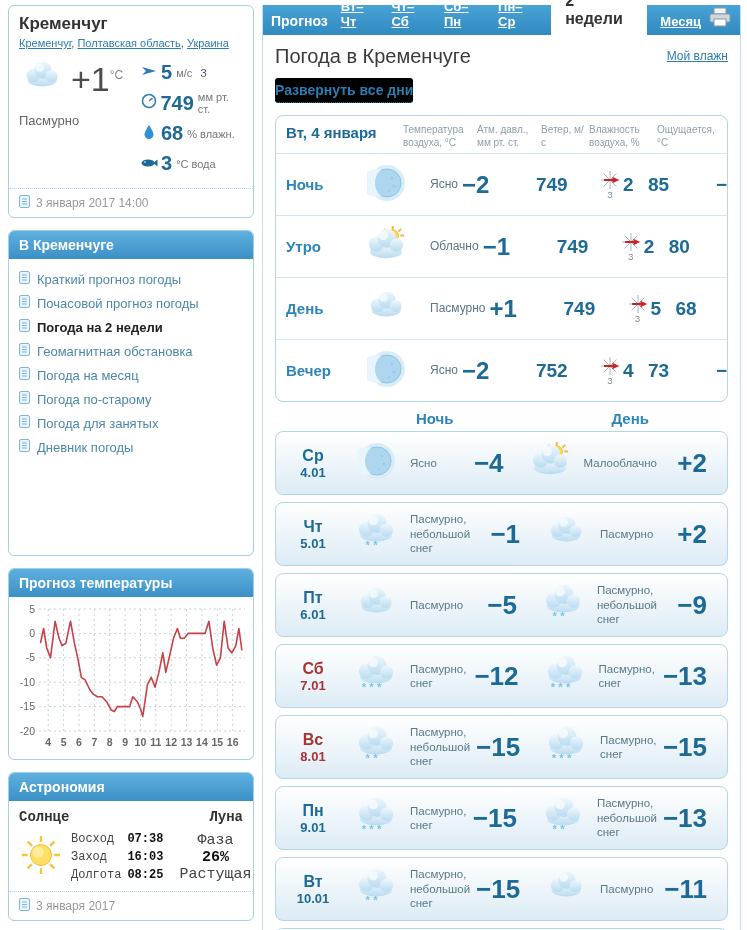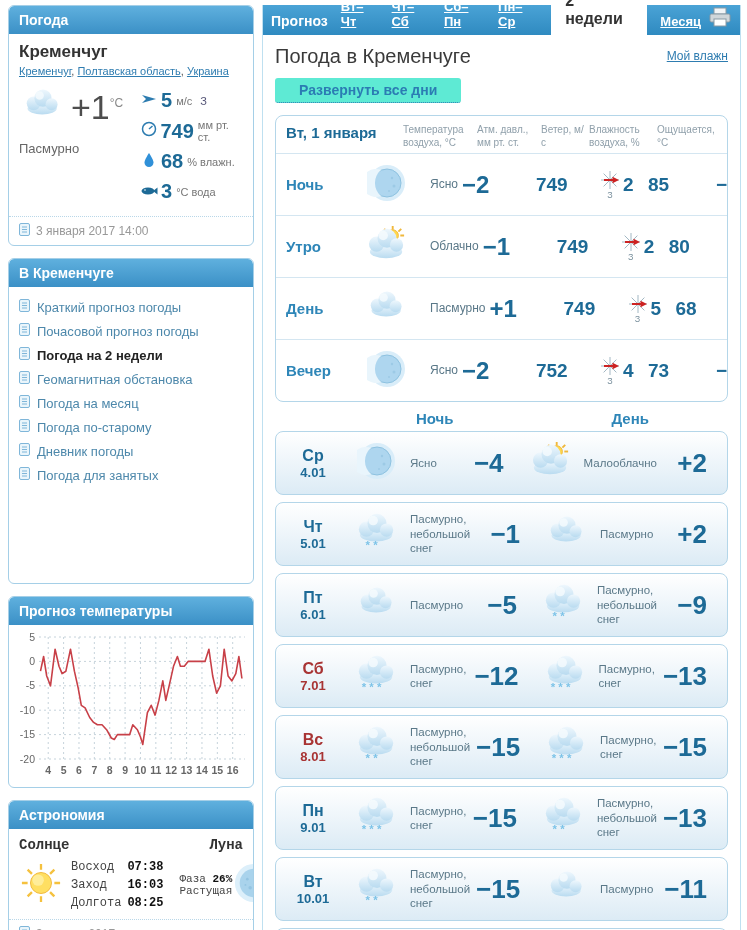--- a/index.html
+++ b/index.html
@@ -44,38 +44,38 @@
   
   .chart-wrap { padding:4px 2px 2px 2px; }
 
   
   .astro-body { padding:8px 10px 0 10px;font-family:Liberation Mono, monospace; }
   .astro-titles { display:flex; justify-content:space-between; font-size:14px; font-weight:bold; color:#333; }
   .astro-main { display:flex; align-items:center; margin-top:4px; }
   .astro-table { font-size:12px; color:#444; margin-left:6px; }
   .astro-table td { padding:1px 4px 1px 0; }
   .astro-table td.v { font-weight:bold; color:#111; }
-  .astro-phase { font-size:11px; color:#444; margin-left:10px; }
+  .astro-phase { font-size:15px; color:#444; margin-left:10px;text-align:center; }
   .astro-phase b { color:#111; }
   .astro-moon { margin-left:auto; }
 
   
   .tabbar { background:linear-gradient(#4aa3d6,#2f8ac0); height:30px; display:flex; align-items:flex-end; padding:0 8px; }
   .brand { color:#fff; font-weight:bold; font-size:14px; padding:0 6px 6px 0; }
   .tab-link { color:#fff; font-size:13px; font-weight:bold; margin:0 7px; padding-bottom:6px; }
   .tab-active { background:#fff; color:#333; font-weight:bold; font-size:16px; border-radius:5px 5px 0 0;
     padding:6px 14px 7px 14px; margin:0 6px; }
   .tab-print { margin-left:auto; padding-bottom:4px; cursor:pointer; }
 
   .rc-main { padding:10px 12px; }
   .rc-titlebar { display:flex; align-items:flex-start; }
   .rc-title { font-size:20px; color:#3a3a3a; }
   .my-city { margin-left:auto; font-size:12px; color:#2e7cb0; margin-top:4px; }
-  .expand-btn { display:inline-block; margin:10px 0 12px 0; background:#5eead4; border-radius:3px;
-    padding:4px 24px; font-size:14px; font-weight:bold; color:#2b7cb3;
+  .expand-btn { display:inline-block; margin:10px 0 12px 0; background:#000000; border-radius:3px;
+    padding:4px 0; font-size:14px; font-weight:bold; color:#2b7cb3;
     border-bottom:1px dotted #2b7cb3; cursor:pointer; }
 
   
   .detail-card { border:1px solid #b4d6e9; border-radius:8px; overflow:hidden; }
   .detail-hd { display:grid; grid-template-columns:1fr 74px 64px 48px 68px 62px; padding:8px 8px 4px 10px; }
   .detail-date { font-size:15px; font-weight:bold; color:#1d6a96; }
   .col-hd { font-size:10px; color:#90a0ab; line-height:1.25; padding-right:4px; }
   .detail-row { display:grid; grid-template-columns:58px 86px 1fr 74px 64px 48px 68px 62px;
     align-items:center; border-top:1px solid #d4e6f1; padding:6px 8px 6px 10px; min-height:62px; }
   .period { font-size:15px; font-weight:bold; color:#2e86b8; }
@@ -101,21 +101,20 @@
   .day-temp { font-size:26px; font-weight:bold; color:#1d6a96; text-align:right; padding-right:14px; }
 
   .wicon { display:inline-block; }
 </style>
 </head>
 <body>
 
 <div class="left-col">
 
   <div class="panel">
-    <div class="panel-hd">Погода</div>
     <div class="cw-body">
       <div class="cw-city">Кременчуг</div>
       <div class="cw-links"><a>Кременчуг</a>, <a>Полтавская область</a>, <a>Украина</a></div>
       <div class="cw-main">
         <div class="cw-left">
           <div class="cw-icon-temp">
             <span class="wicon"><svg width="48" height="36" viewBox="0 0 48 42">
                   <defs>
                     <linearGradient id="cg" x1="0" y1="0" x2="0" y2="1">
                       <stop offset="0" stop-color="#eef7fd"></stop>
@@ -238,30 +237,30 @@
             </svg></span>
           <a>Погода по-старому</a>
         </div>
       <div class="menu-item">
           <span><svg width="11" height="13">
               <rect x="0.5" y="0.5" width="10" height="12" rx="1.5" fill="#eaf5fb" stroke="#7fb6d9"></rect>
               <line x1="3" y1="4" x2="8" y2="4" stroke="#7fb6d9"></line>
               <line x1="3" y1="6.5" x2="8" y2="6.5" stroke="#7fb6d9"></line>
               <line x1="3" y1="9" x2="8" y2="9" stroke="#7fb6d9"></line>
             </svg></span>
-          <a>Дневник погоды</a>
+          <a>Погода для занятых</a>
         </div>
       <div class="menu-item">
           <span><svg width="11" height="13">
               <rect x="0.5" y="0.5" width="10" height="12" rx="1.5" fill="#eaf5fb" stroke="#7fb6d9"></rect>
               <line x1="3" y1="4" x2="8" y2="4" stroke="#7fb6d9"></line>
               <line x1="3" y1="6.5" x2="8" y2="6.5" stroke="#7fb6d9"></line>
               <line x1="3" y1="9" x2="8" y2="9" stroke="#7fb6d9"></line>
             </svg></span>
-          <a>Погода для занятых</a>
+          <a>Дневник погоды</a>
         </div>
     </div>
   </div>
 
   <div class="panel">
     <div class="panel-hd">Прогноз температуры</div>
     <div class="chart-wrap">
       <svg id="temp-chart" width="240" height="152">
           <line x1="28" y1="8" x2="234" y2="8" stroke="#c6d3db" stroke-dasharray="2,3"></line>
           <text x="24" y="11.5" font-size="10.5" fill="#666" text-anchor="end">5</text>
@@ -391,21 +390,21 @@
   <div class="rc-main">
     <div class="rc-titlebar">
       <div class="rc-title">Погода в Кременчуге</div>
       <a class="my-city">Мой влажн</a>
     </div>
     <span class="expand-btn">Развернуть все дни</span>
 
     
     <div class="detail-card">
       <div class="detail-hd">
-        <div class="detail-date">Вт, 1 января</div>
+        <div class="detail-date">Вт, 4 января</div>
         <div class="col-hd">Температура воздуха, °С</div>
         <div class="col-hd">Атм. давл., мм рт. ст.</div>
         <div class="col-hd">Ветер, м/с</div>
         <div class="col-hd">Влажность воздуха, %</div>
         <div class="col-hd">Ощущается, °С</div>
       </div>
 
       <div class="detail-row">
         <div class="period">Ночь</div>
         <div class="icon-cell"><span class="wicon"><svg width="40" height="40" viewBox="0 0 40 40">

